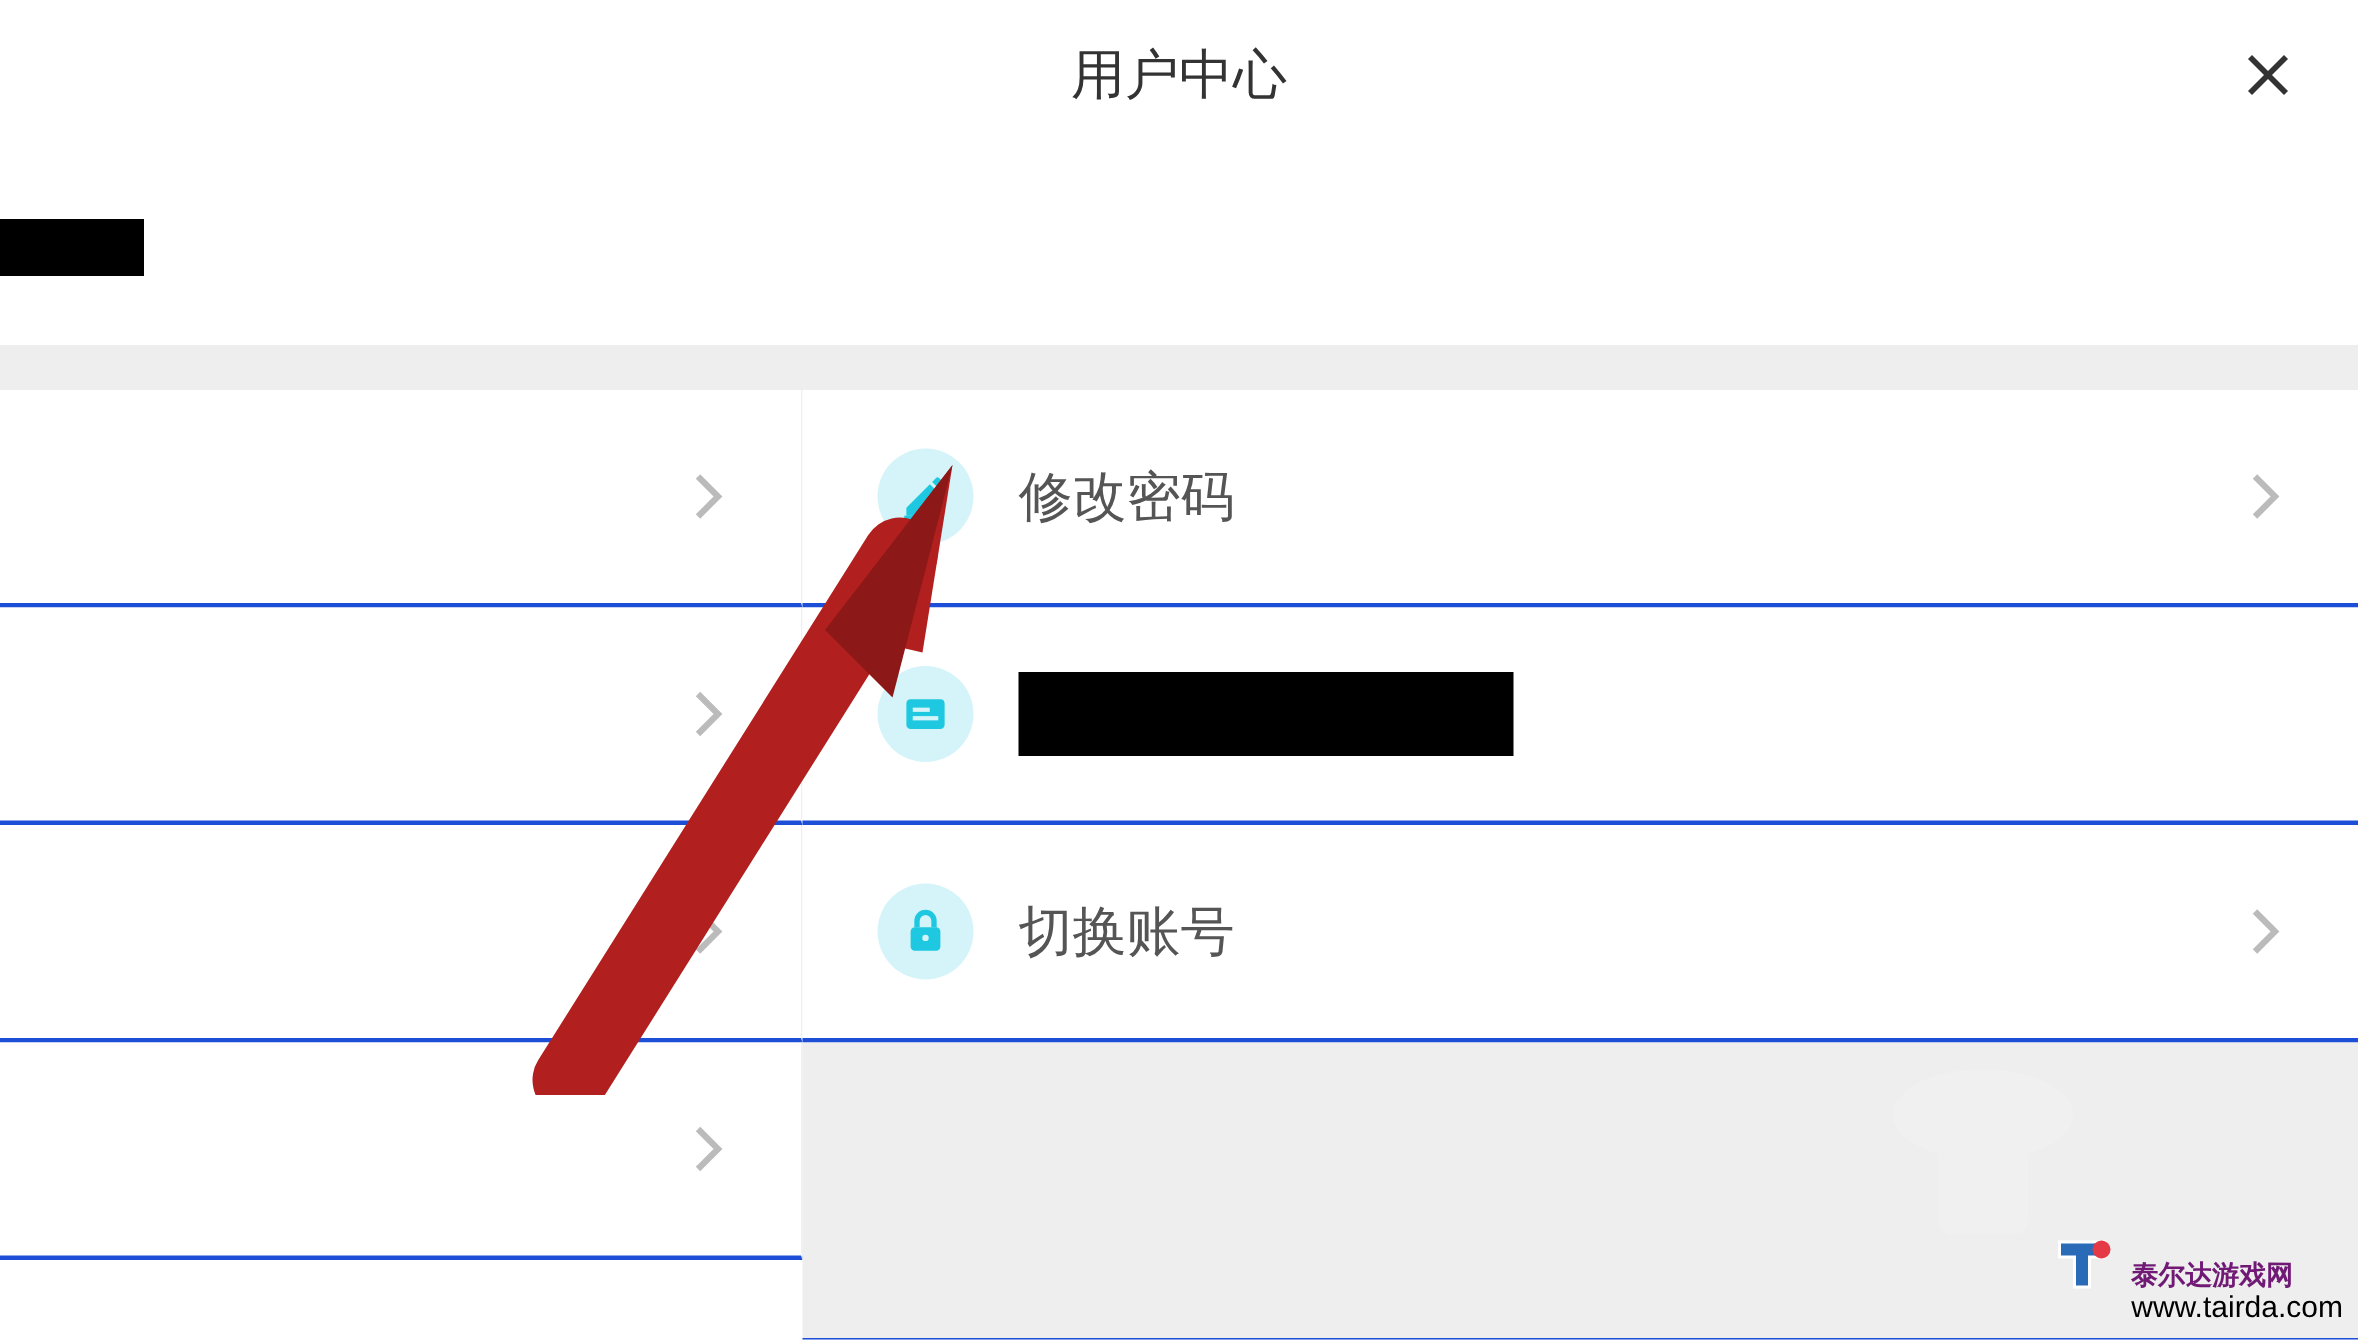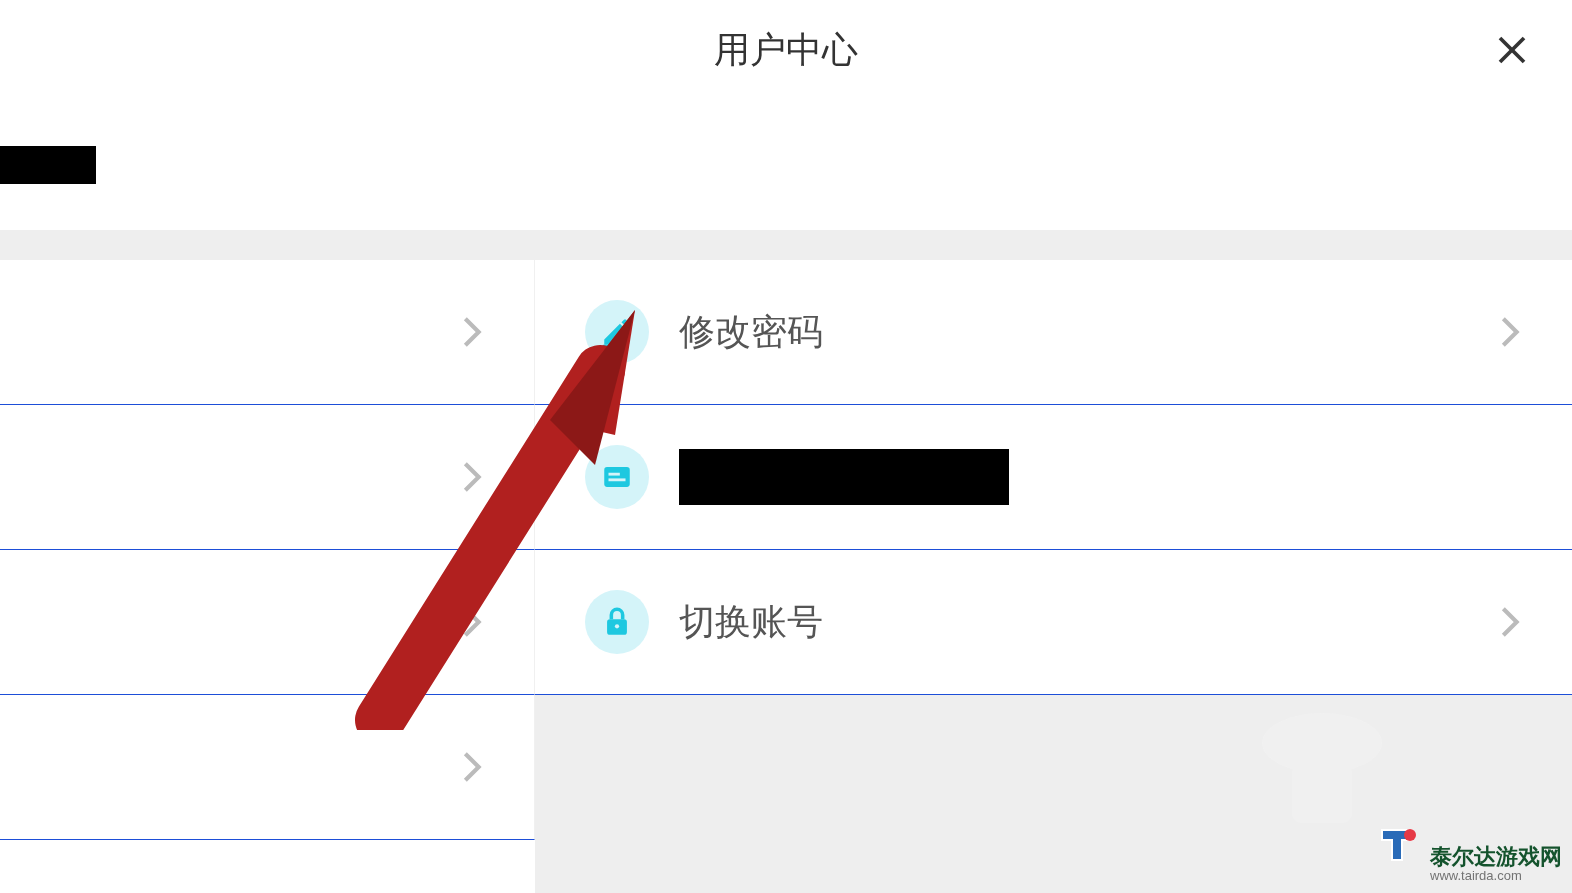--- a/index.html
+++ b/index.html
@@ -77,21 +77,21 @@
     }
     .right-col {
       flex: 1;
     }
     .row {
       height: 145px;
       display: flex;
       align-items: center;
       position: relative;
       background: #fff;
-      border-bottom: 1px solid #1d4ed8;
+      border-bottom: 3px solid #1d4ed8;
     }
     .left-col .row {
       justify-content: flex-end;
       padding-right: 50px;
       border-right: 1px solid #f0f0f0;
     }
     .right-col .row {
       padding-left: 50px;
       padding-right: 50px;
     }
@@ -154,28 +154,28 @@
     .watermark-logo {
       width: 50px;
       height: 50px;
     }
     .watermark-text {
       display: flex;
       flex-direction: column;
       line-height: 1.1;
     }
     .watermark-main {
-      font-size: 22px;
+      font-size: 18px;
       font-weight: bold;
-      color: #14532d;
+      color: #701a75;
       margin-top: 48px;
     }
     .watermark-sub {
-      font-size: 13px;
-      color: #737373;
+      font-size: 20px;
+      color: #000000;
     }
     .silhouette {
       position: absolute;
       right: 160px;
       bottom: 50px;
       width: 180px;
       height: 150px;
       opacity: 0.15;
       z-index: 50;
     }

